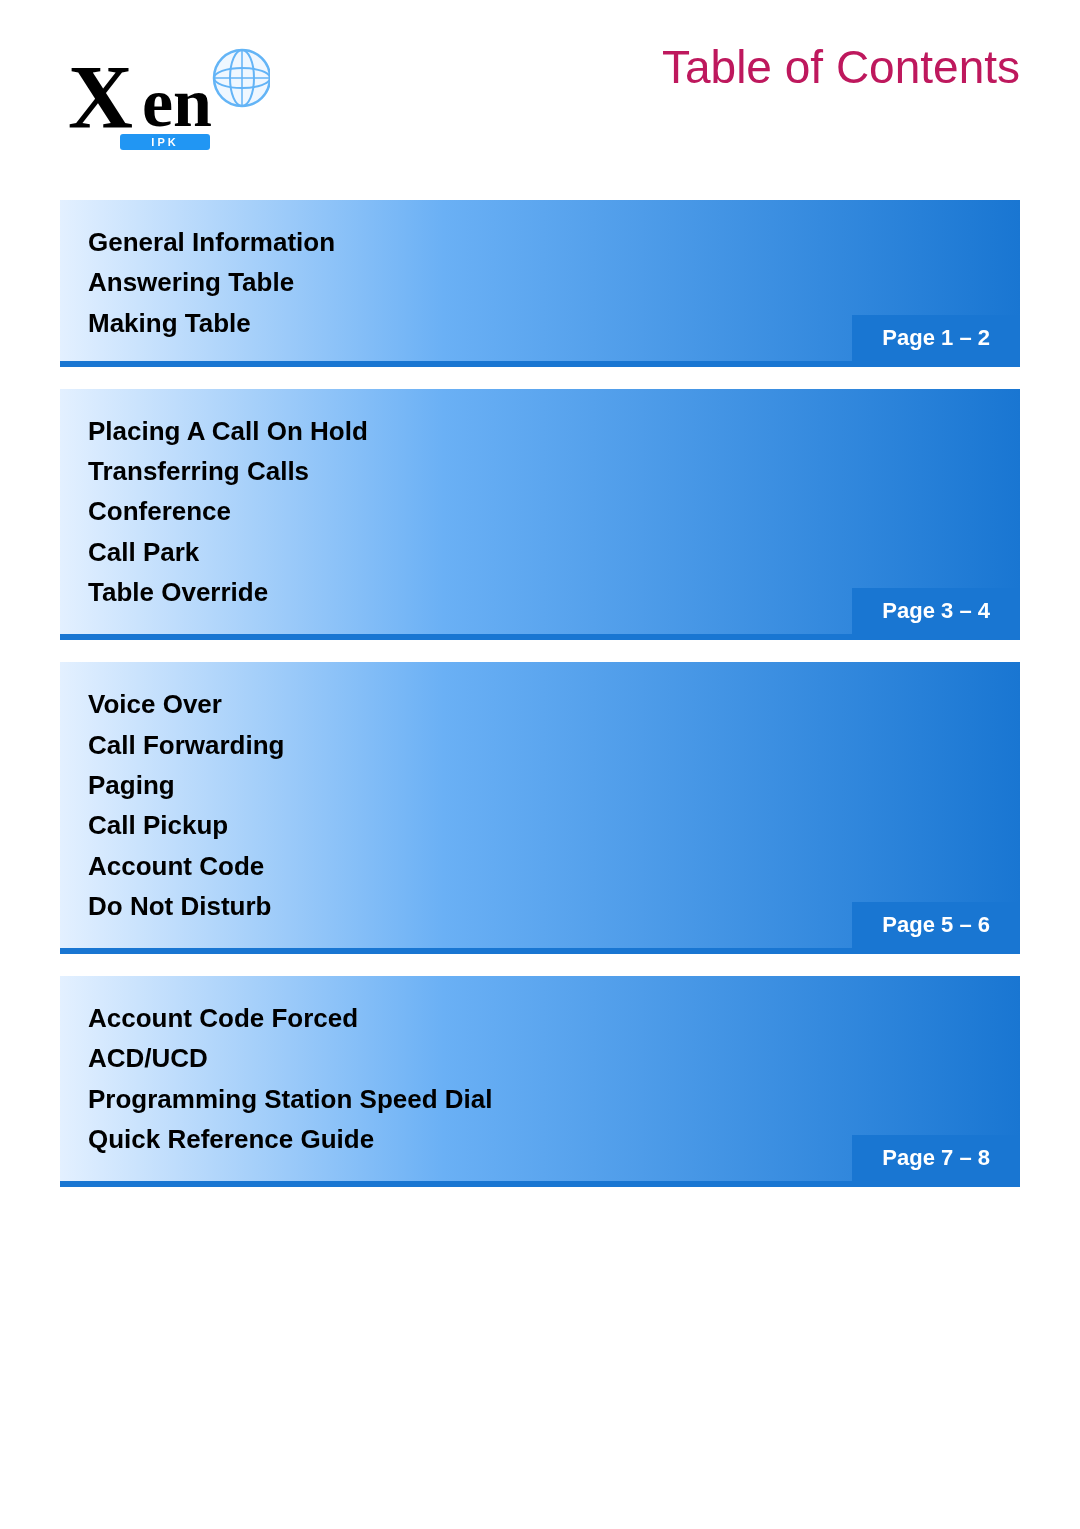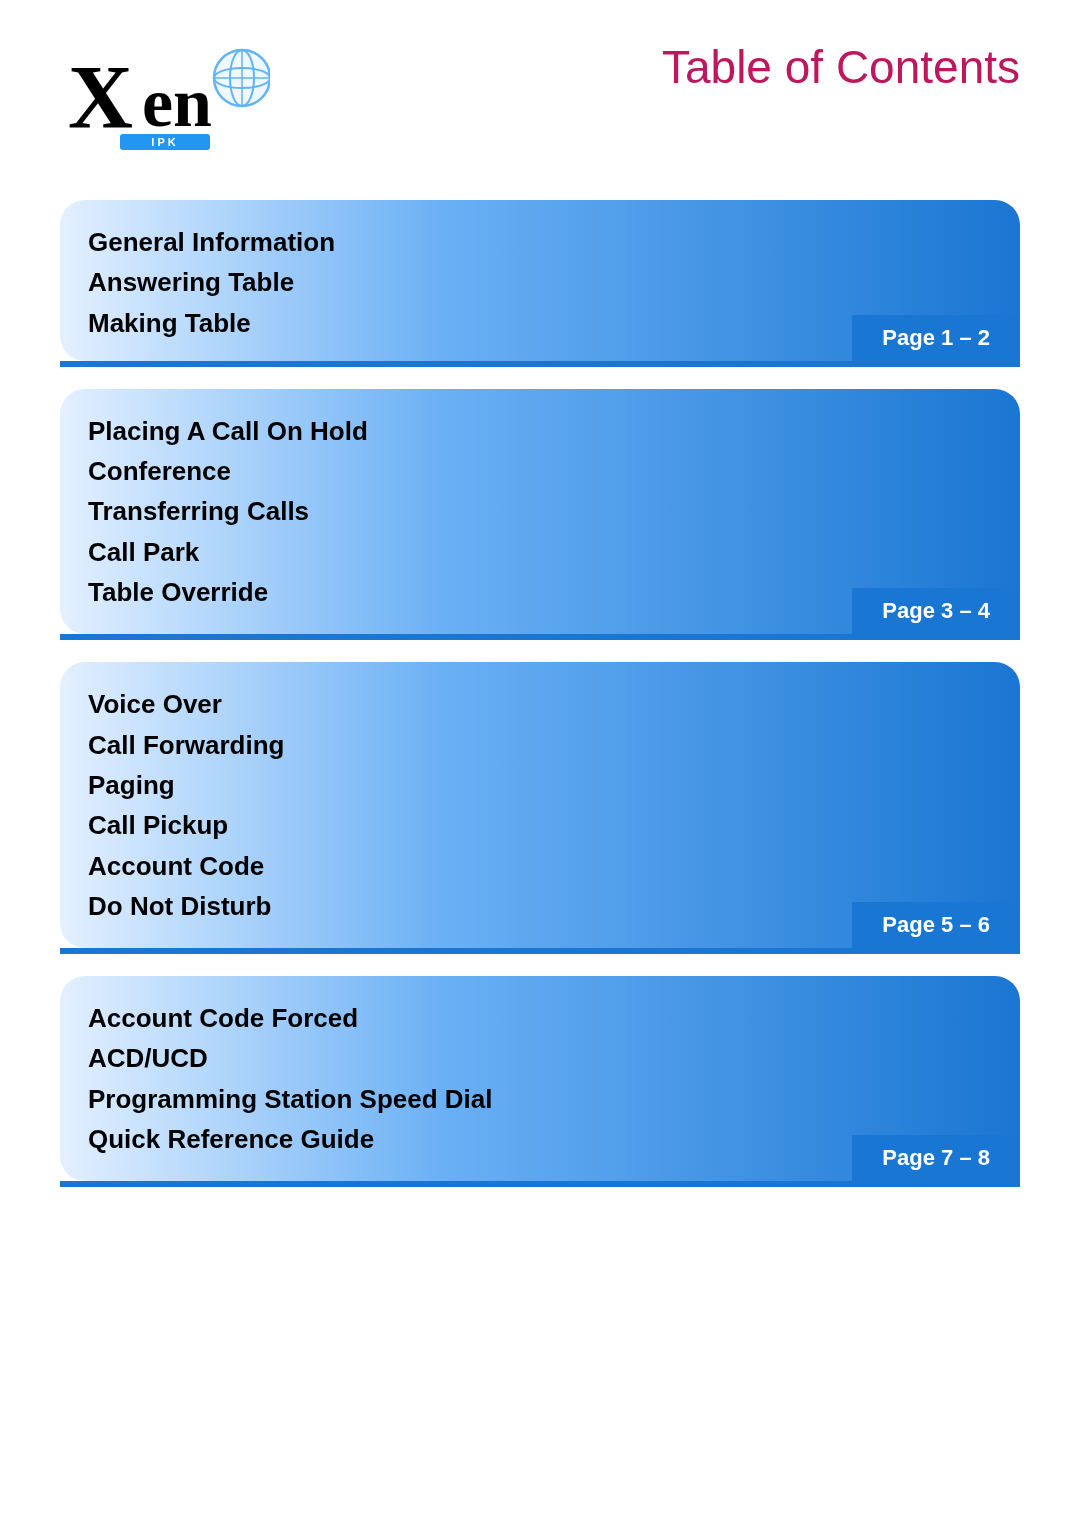--- a/index.html
+++ b/index.html
@@ -26,21 +26,20 @@
     .toc-section {
       position: relative;
       margin-bottom: 10px;
       border-radius: 0;
     }
 
     .toc-section-bg {
       background: linear-gradient(to right, #e3f0ff 0%, #6ab0f5 40%, #1976d2 100%);
       padding: 22px 12px 18px 28px;
       position: relative;
-      border-radius: 25px;
     }
 
     .toc-section-items {
       list-style: none;
     }
 
     .toc-section-items li {
       font-size: 26px;
       font-weight: bold;
       color: #000000;
@@ -116,22 +115,22 @@
     </div>
     <div class="divider-bar"></div>
   </div>
 
   <div style="height:12px;"></div>
 
   <div class="toc-section">
     <div class="toc-section-bg" style="padding-bottom: 22px;">
       <ul class="toc-section-items">
         <li>Placing A Call On Hold</li>
+        <li>Transferring Calls</li>
         <li>Conference</li>
-        <li>Transferring Calls</li>
         <li>Call Park</li>
         <li>Table Override</li>
       </ul>
       <div class="toc-page-badge">Page 3 – 4</div>
     </div>
     <div class="divider-bar"></div>
   </div>
 
   <div style="height:12px;"></div>
 

